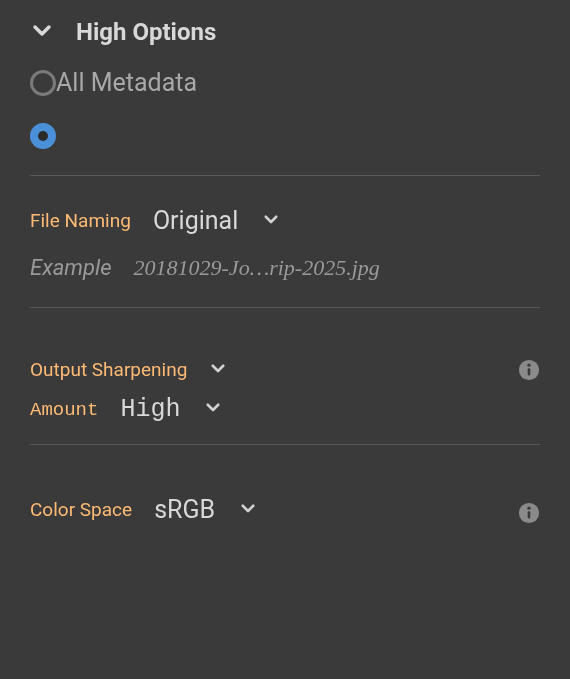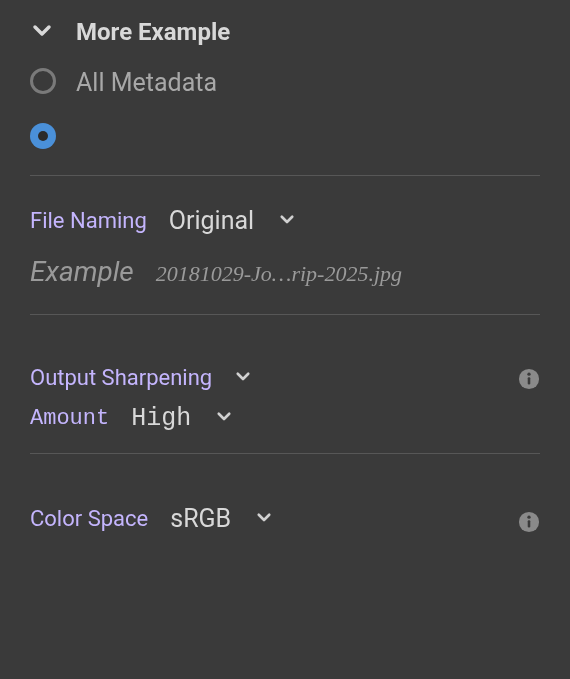--- a/index.html
+++ b/index.html
@@ -26,22 +26,22 @@
   .header .chev {
     color: #d8d8d8;
   }
   .header .title {
     color: #d8d8d8;
     font-weight: 700;
     font-size: 24px;
   }
   .radio-row {
     display: flex;
-    align-items: flex-start;
-    gap: 20px;
+    align-items: center;
+    gap: 0;
     margin-bottom: 26px;
     cursor: pointer;
   }
   .radio-outer {
     width: 26px;
     height: 26px;
     border-radius: 50%;
     box-sizing: border-box;
     display: flex;
     align-items: center;
@@ -69,22 +69,22 @@
     border-top: 1px solid #575757;
     margin: 18px 0 30px 0;
   }
   .row {
     display: flex;
     align-items: center;
     gap: 22px;
     margin-bottom: 20px;
   }
   .label {
-    font-size: 22px;
-    color: #c4b5fd;
+    font-size: 19px;
+    color: #fdba74;
   }
   .select {
     display: flex;
     align-items: center;
     gap: 24px;
     cursor: pointer;
   }
   .select-value {
     font-size: 25px;
     color: #d8d8d8;
@@ -94,21 +94,21 @@
   }
   .example-row {
     display: flex;
     align-items: baseline;
     gap: 22px;
     margin-top: 6px;
     margin-bottom: 26px;
   }
   .example-label {
     font-style: italic;
-    font-size: 28px;
+    font-size: 22px;
     color: #9a9a9a;
   }
   .example-value {
     font-style: italic;
     font-size: 22px;
     color: #9a9a9a;
     font-family: Liberation Serif, serif;
   }
   .row-with-info {
     display: flex;
@@ -133,21 +133,21 @@
 <body>
 
 <div class="panel">
 
   <div class="header">
     <span class="chev">
       <svg width="24" height="24" viewBox="0 0 24 24" fill="none" stroke="currentColor" stroke-width="3.5" stroke-linecap="round" stroke-linejoin="round">
           <polyline points="5 9 12 16 19 9"></polyline>
         </svg>
     </span>
-    <span class="title">More Example</span>
+    <span class="title">High Options</span>
   </div>
 
   <div class="radio-row">
     <span class="radio-outer radio-unchecked"></span>
     <span class="radio-label">All Metadata</span>
   </div>
 
   <div class="radio-row">
     <span class="radio-outer radio-checked">
       <span class="radio-inner"></span>

